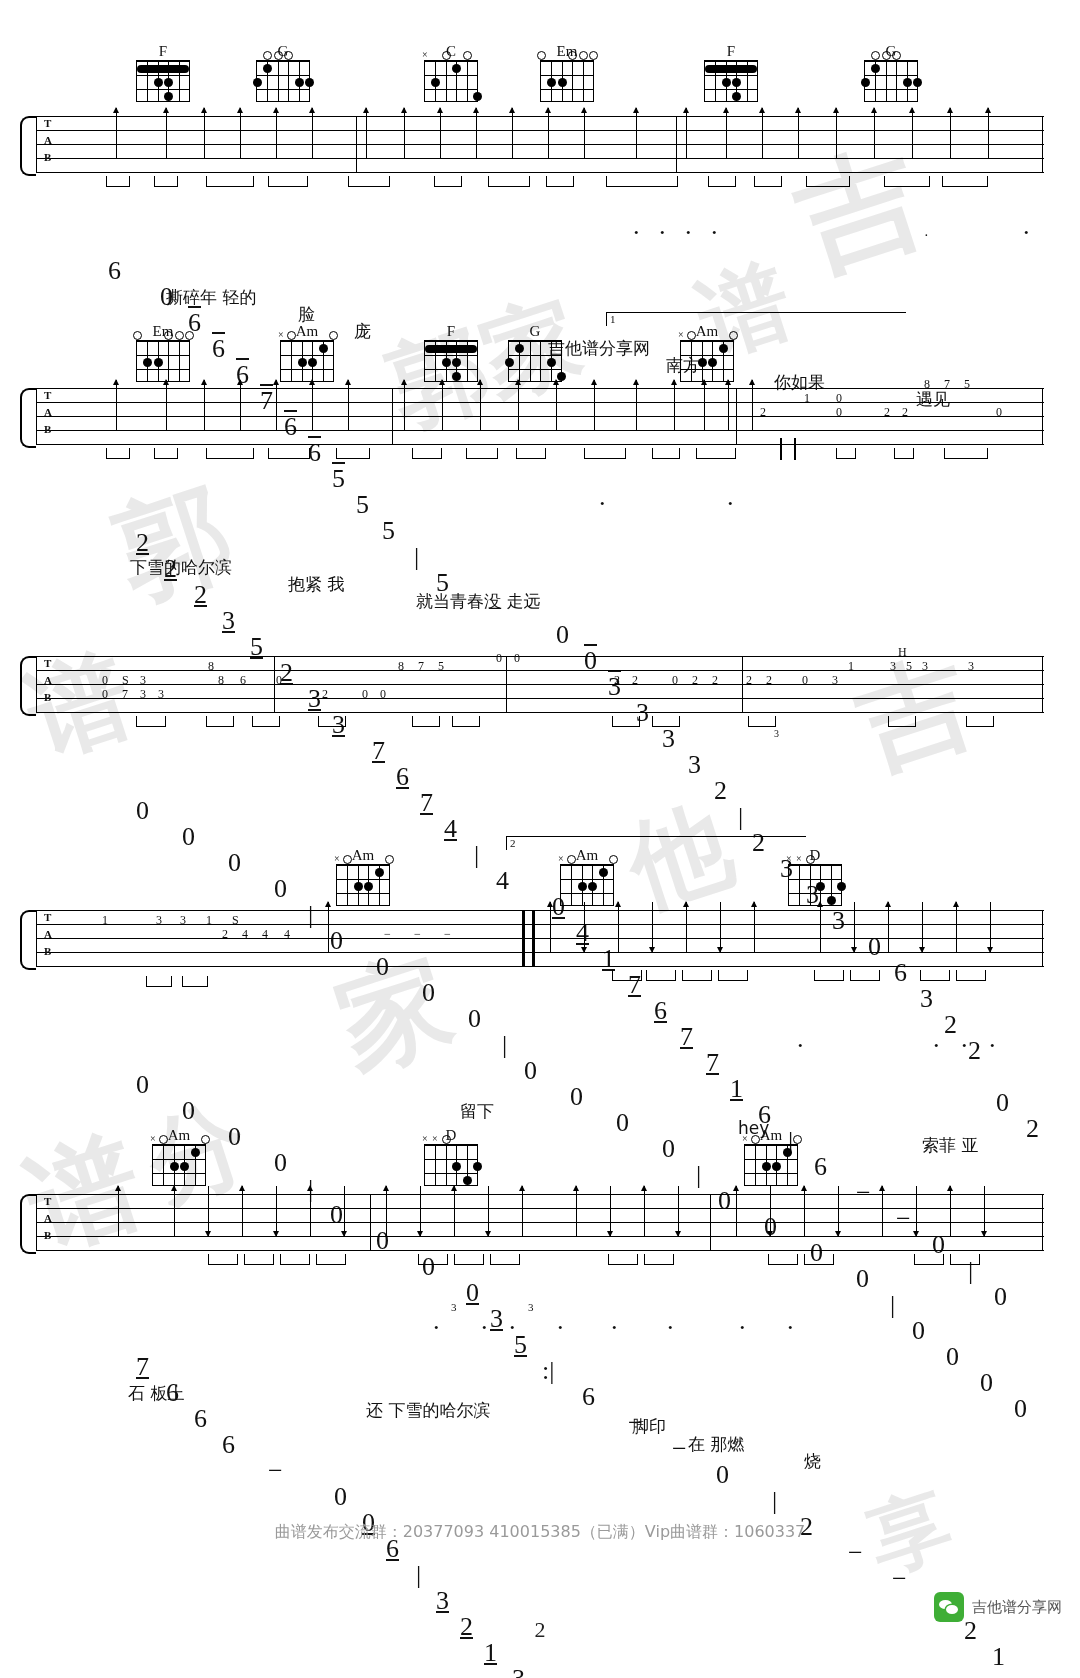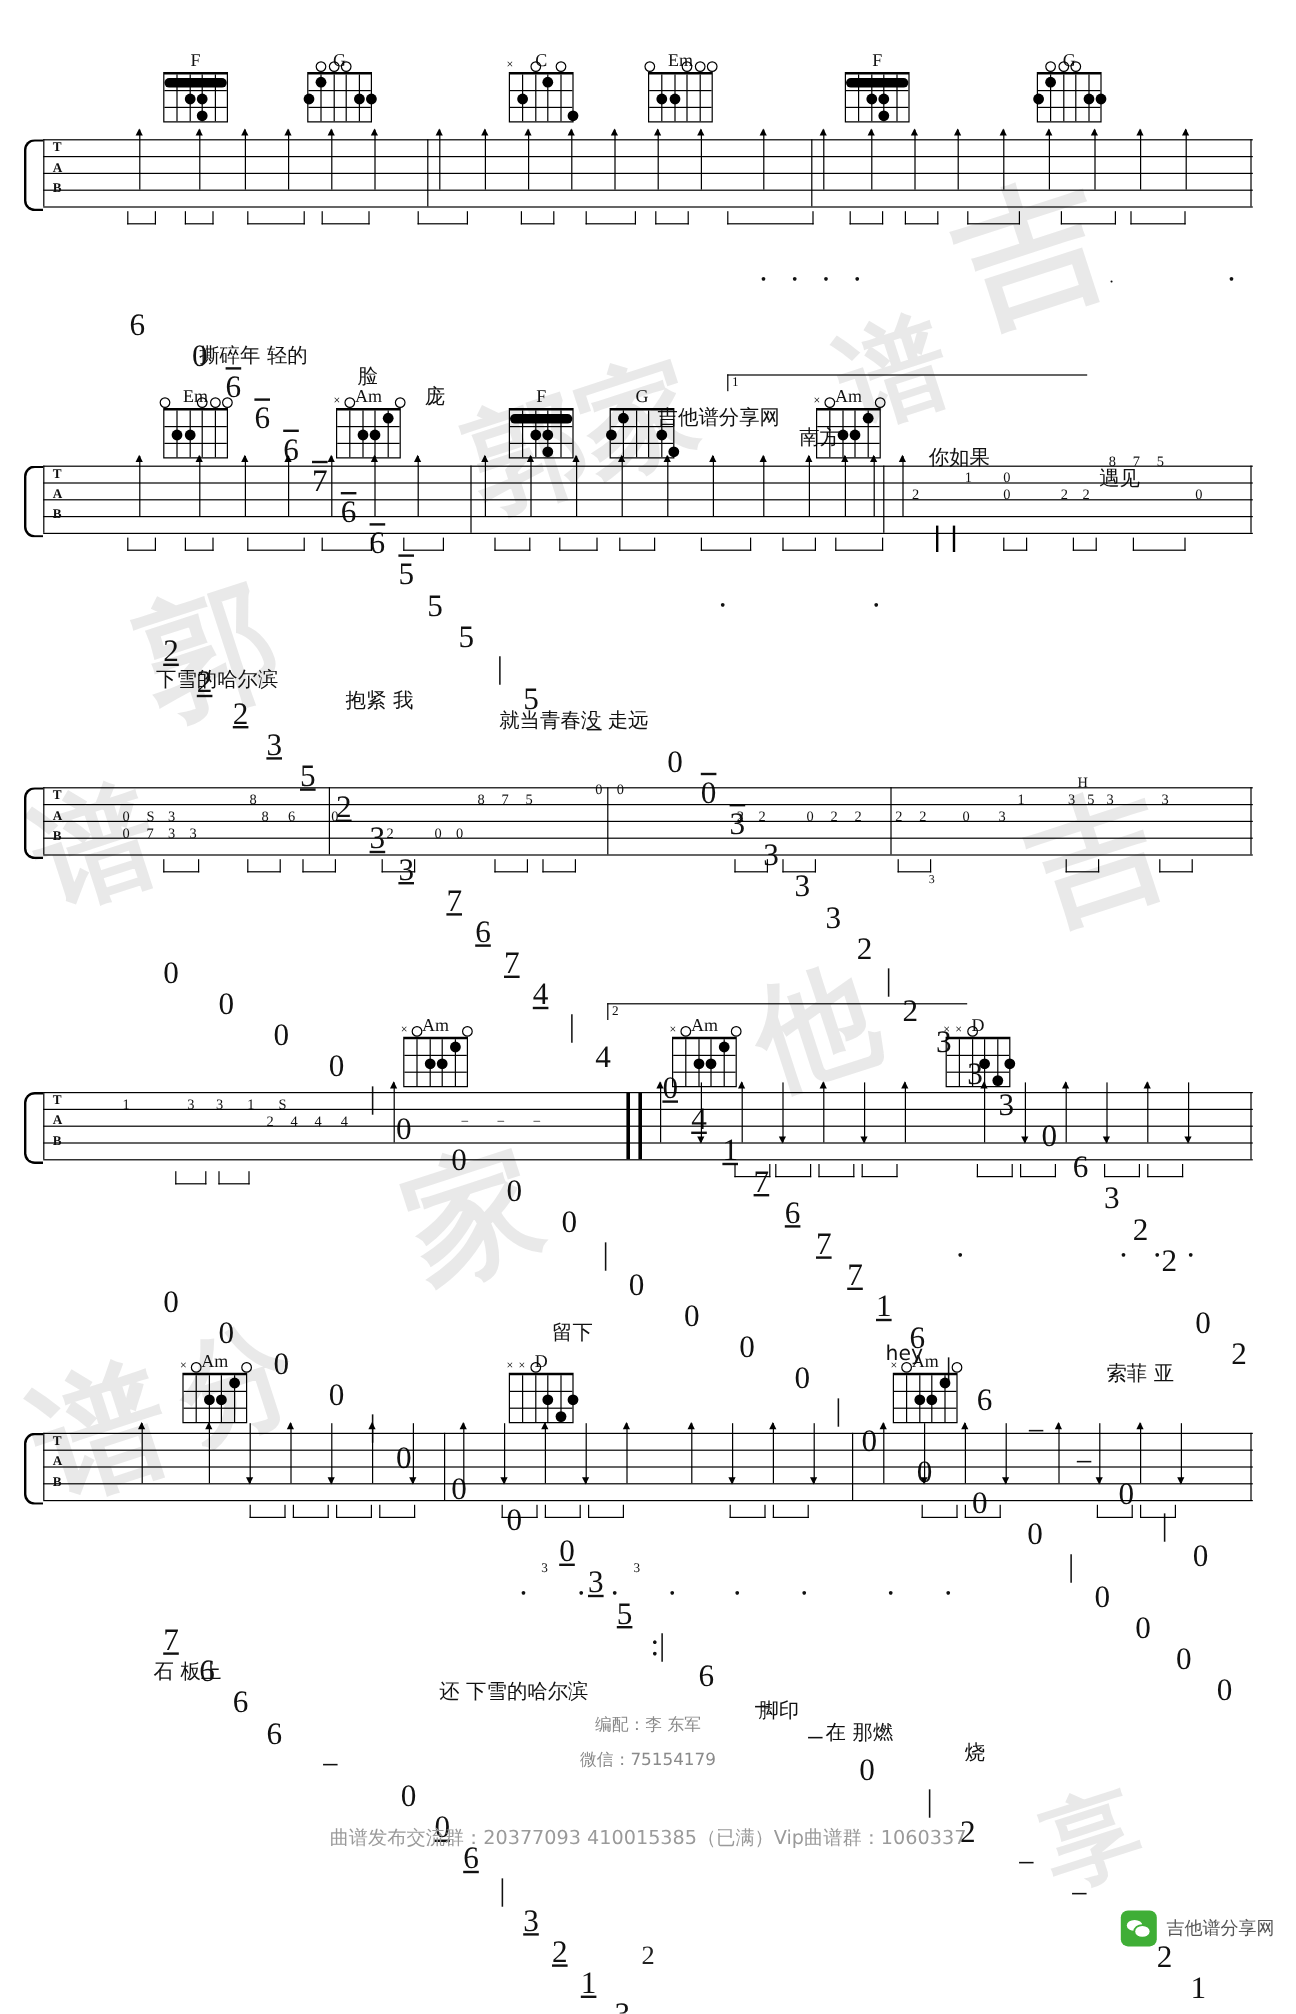--- a/index.html
+++ b/index.html
@@ -1089,22 +1089,20 @@
     </div>
     <div class="lyrics" style="top:240px;">
       <span class="w" style="left:92px;">石 板上</span>
       <span class="w" style="left:330px;">还 下雪的哈尔滨</span>
       <span class="w" style="left:596px;font-family:Liberation Mono, monospace;">脚印</span>
       <span class="w" style="left:652px;">在 那燃</span>
       <span class="w" style="left:768px;">烧</span>
     </div>
   </div>
 
-  <div class="footer f2">编配：李 东军</div>
-  <div class="footer f3">微信：75154179</div>
   <div class="footer f4">曲谱发布交流群：20377093  410015385（已满）Vip曲谱群：1060337</div>
 
   <div class="pagenum">2</div>
 
   <div class="badge">
     <div class="wechat"></div>
     <div class="btext">吉他谱分享网</div>
   </div>
 
 </div>

